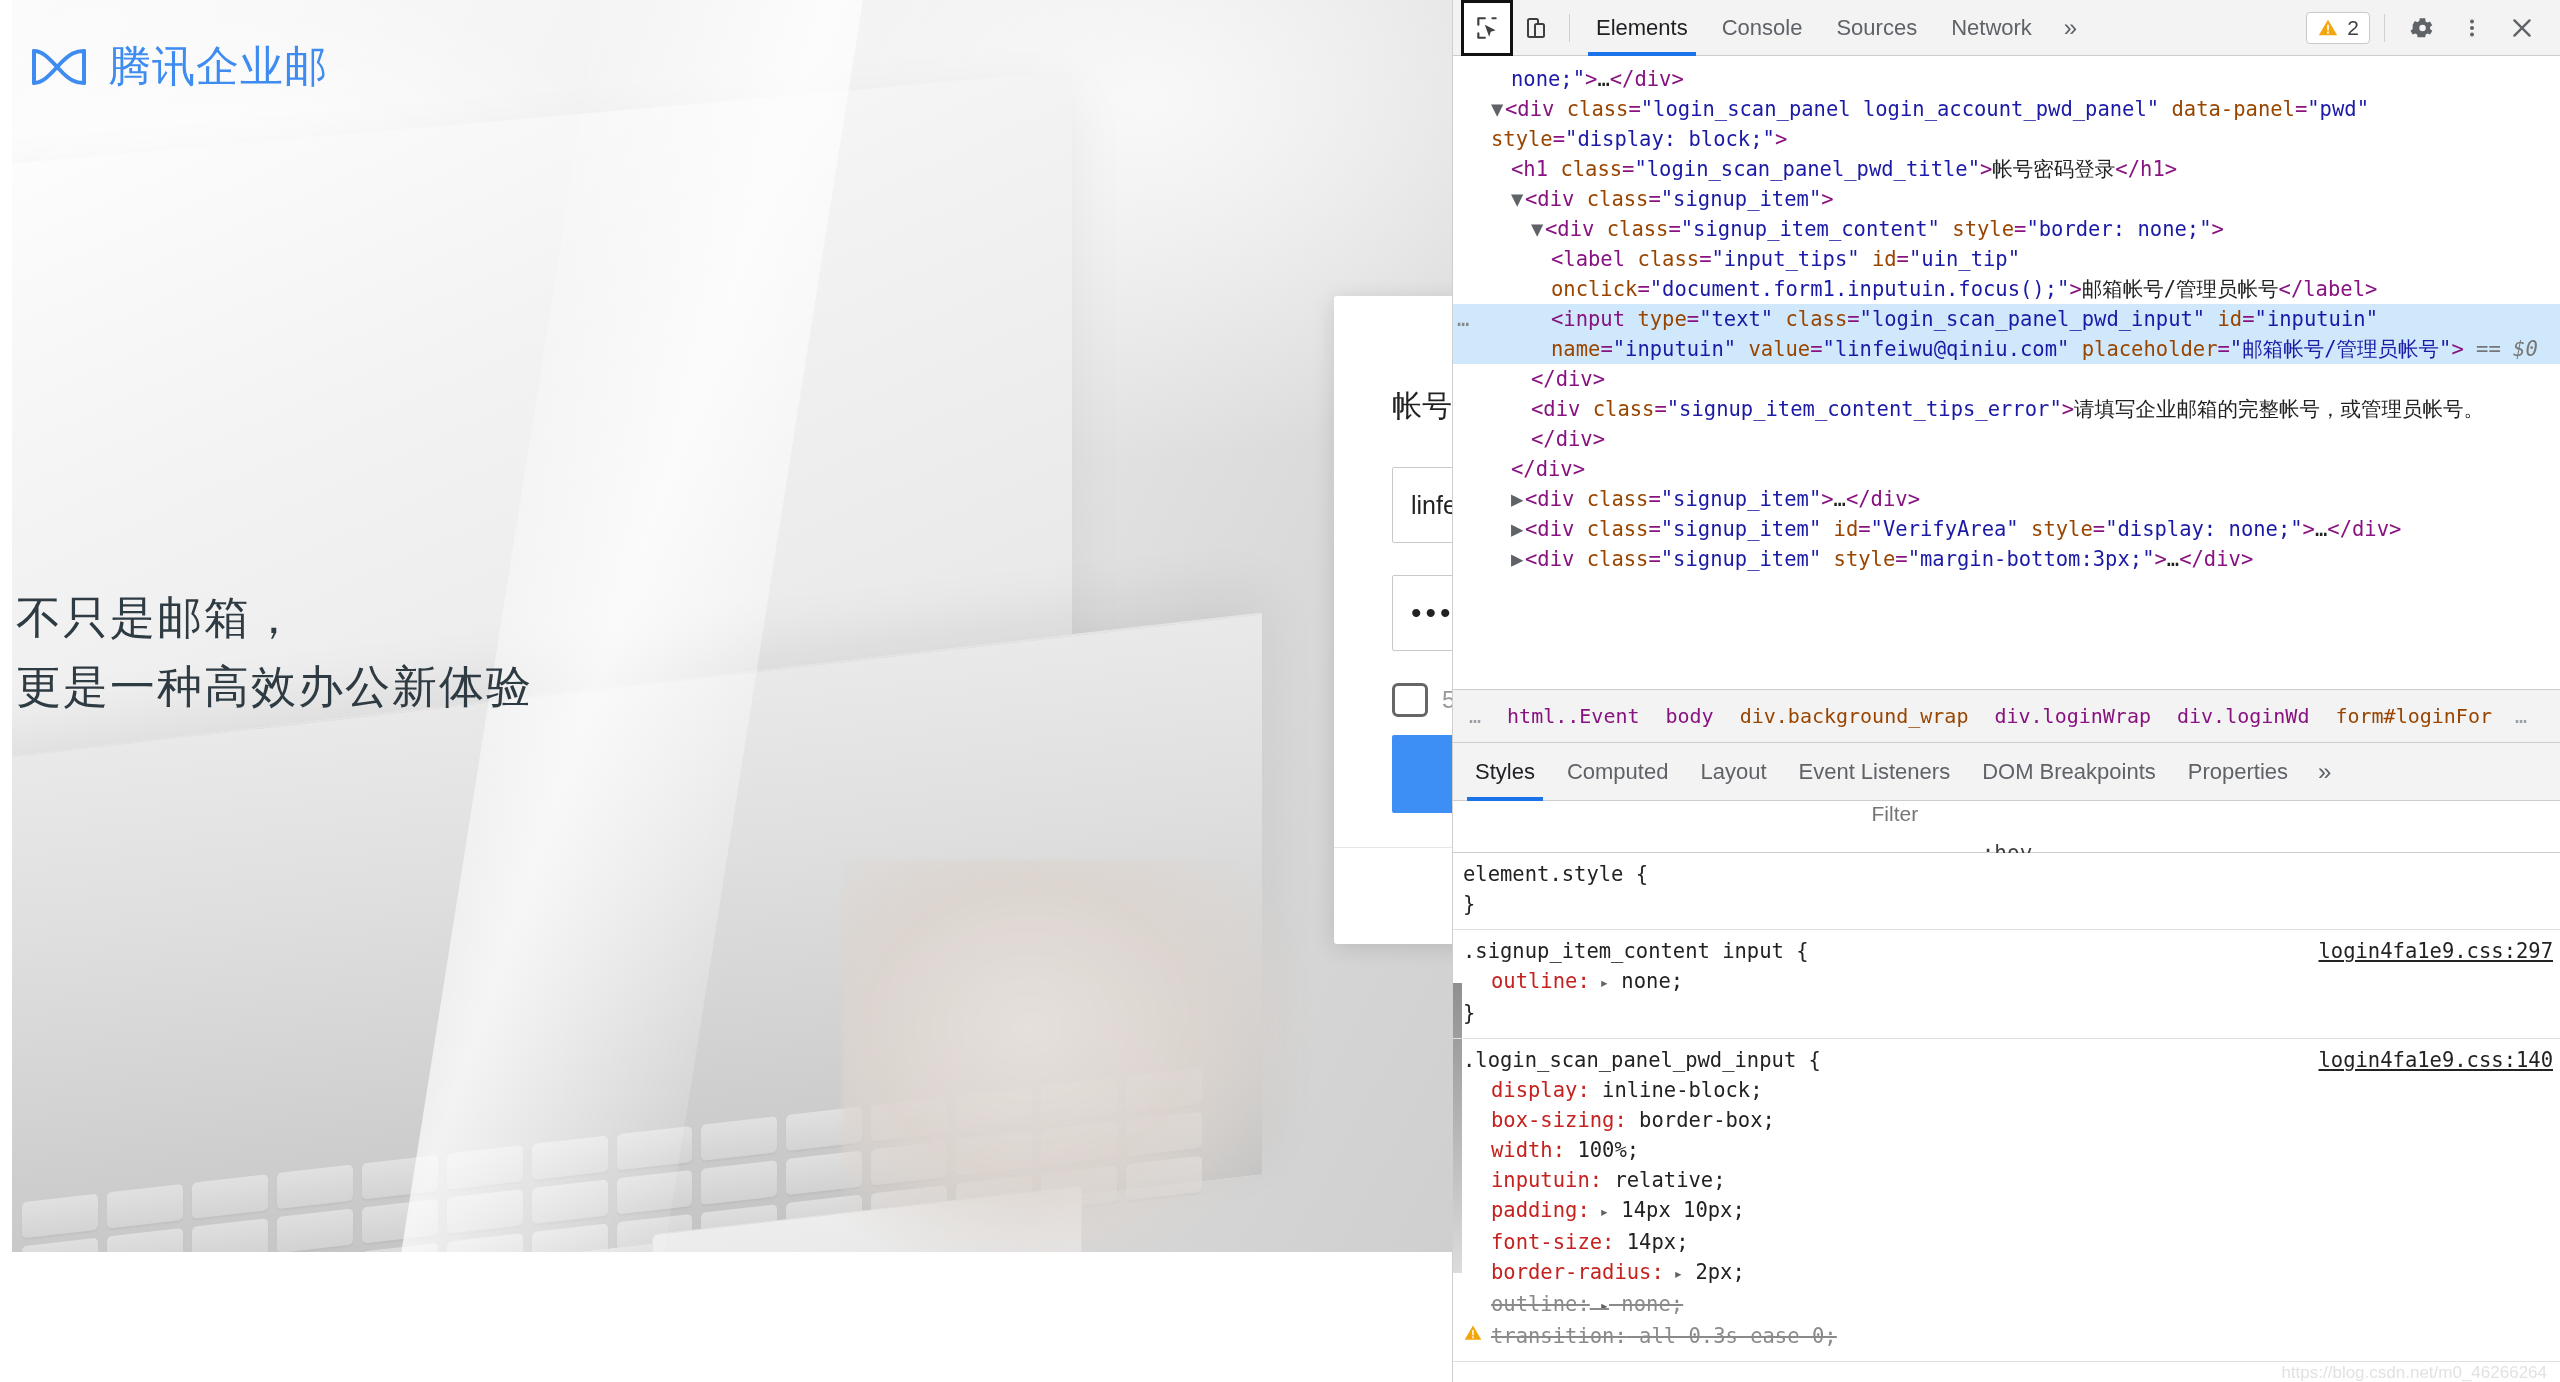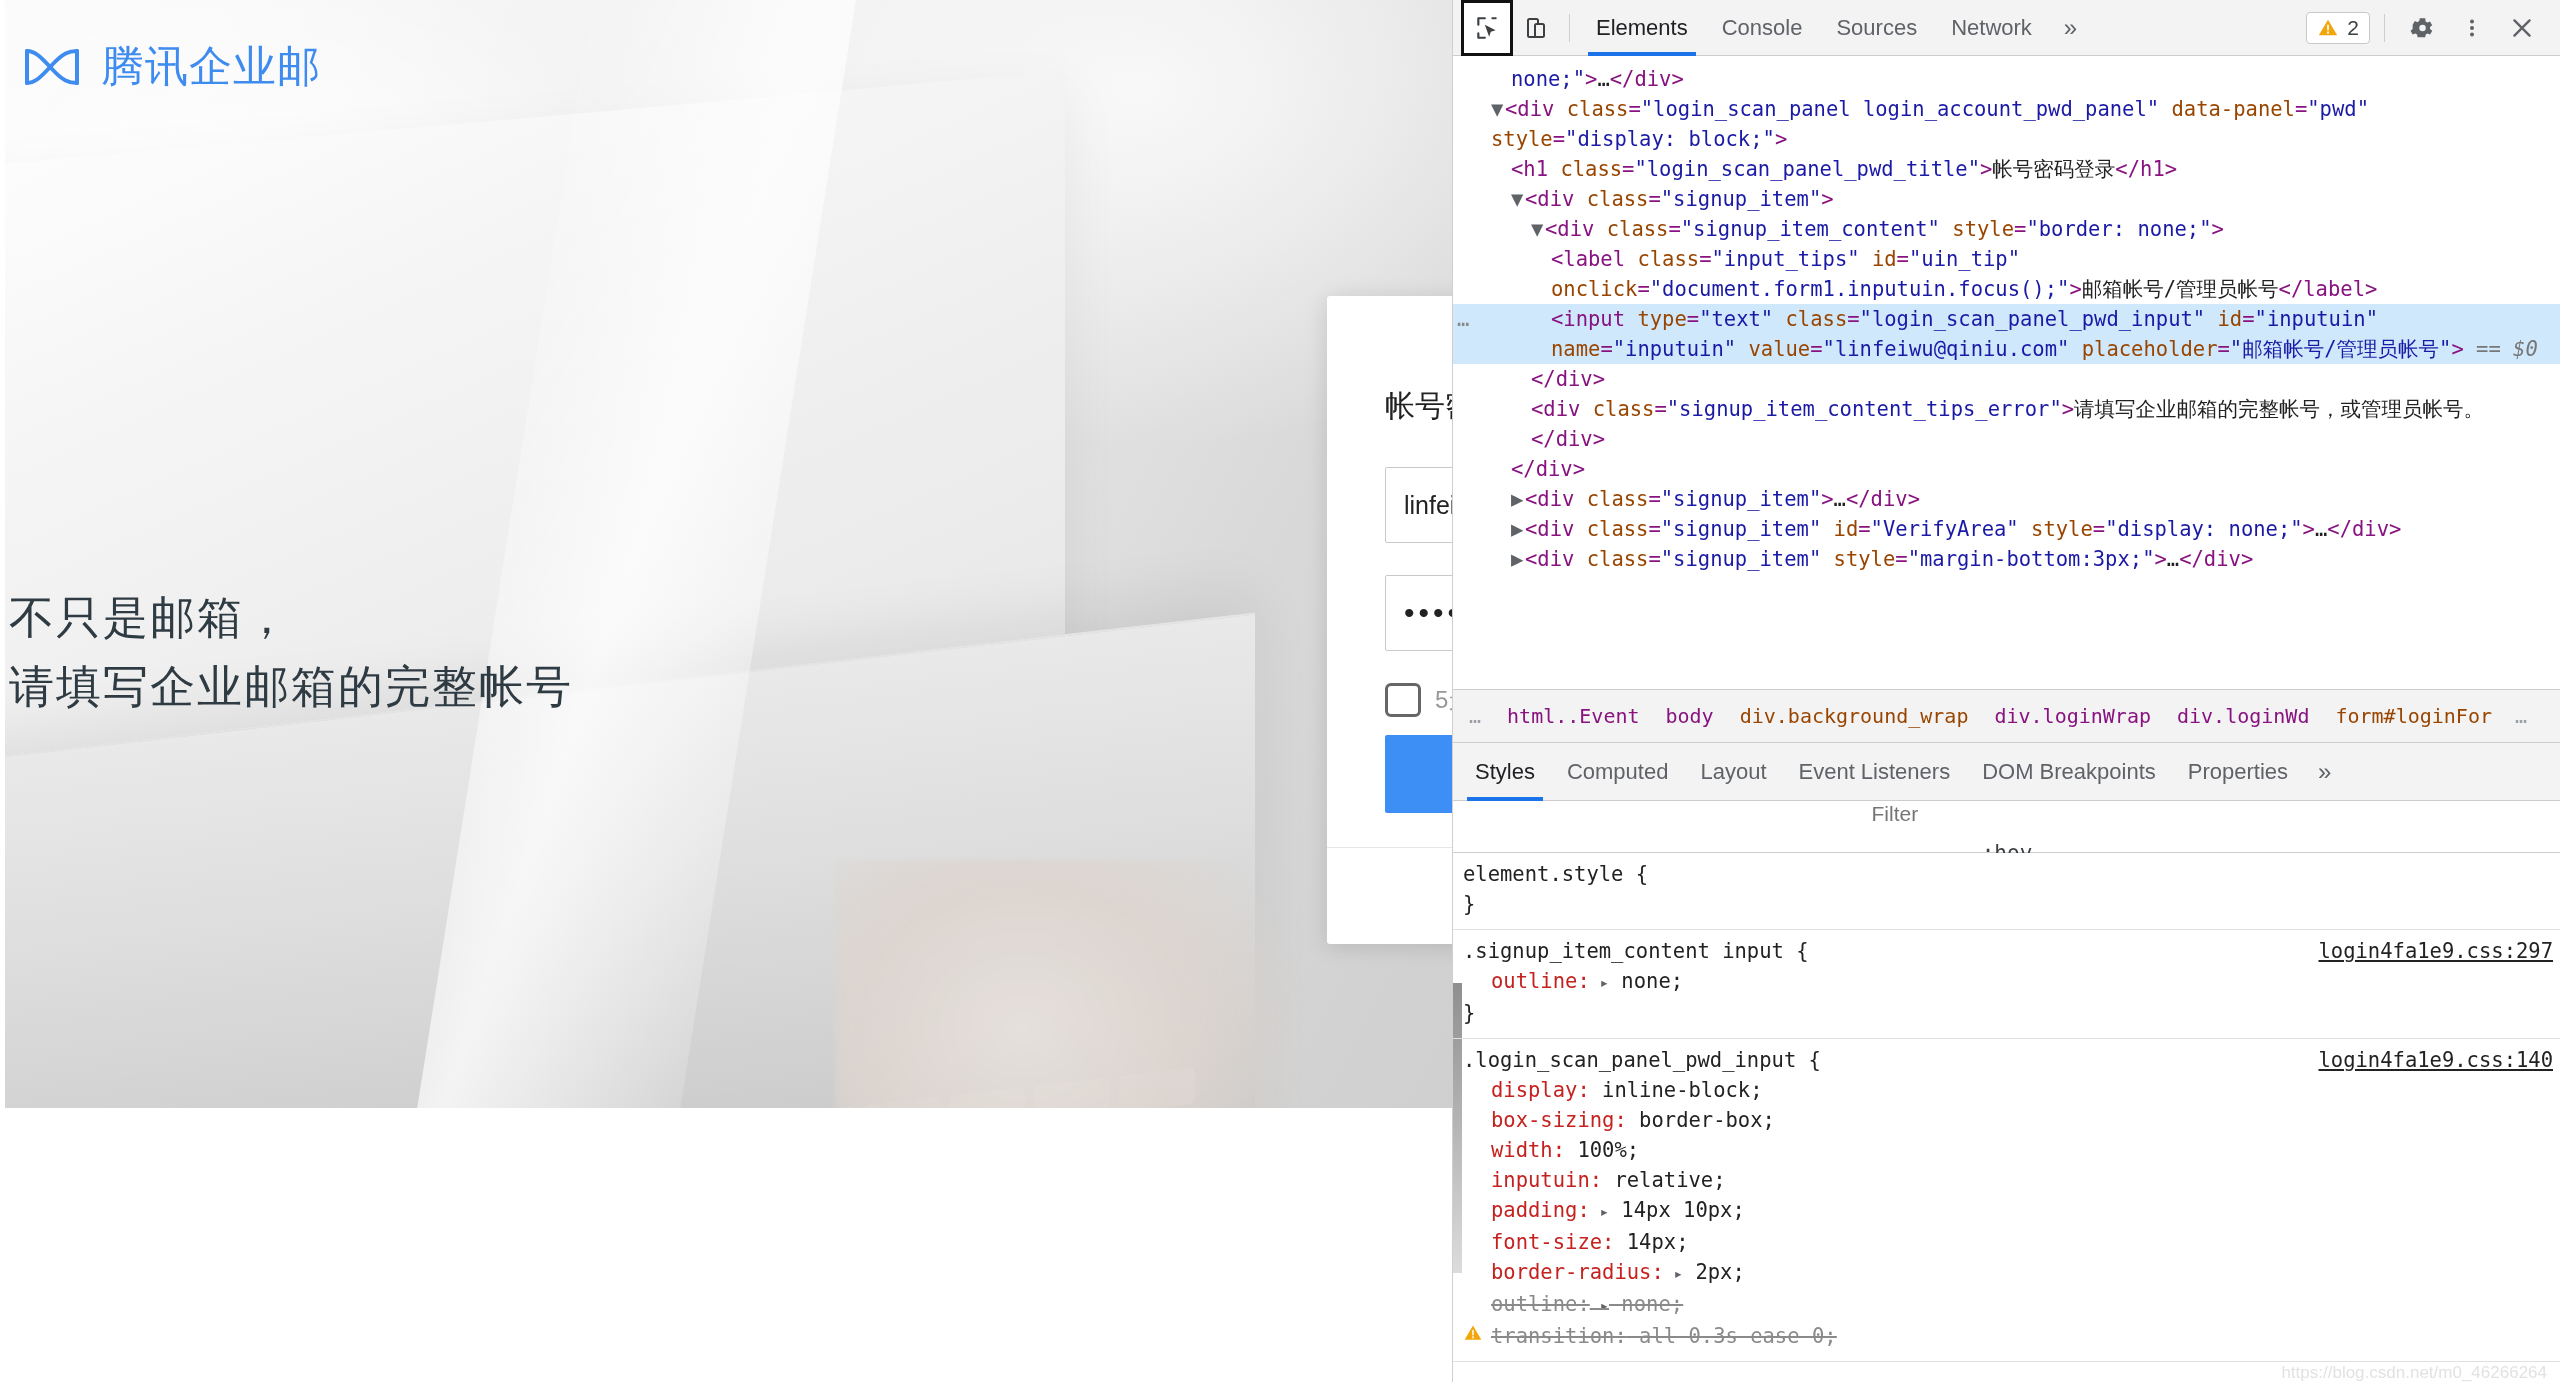--- a/index.html
+++ b/index.html
@@ -5,21 +5,21 @@
   html,body{margin:0;padding:0;}
   body{
     width:2560px;height:1382px;overflow:hidden;
     font-family:"Liberation Sans",sans-serif;
     background:#ffffff;
   }
   .screen{position:relative;width:2560px;height:1382px;}
 
   
   .page{
-    position:absolute;left:5px;top:0;width:1452px;height:1108px;
+    position:absolute;left:12px;top:0;width:1452px;height:1252px;
     overflow:hidden;background:#f2f2f2;
   }
   .page-bg{
     position:absolute;inset:0;
     background:
       radial-gradient(ellipse 700px 420px at 14% 18%, rgba(255,255,255,.95) 0%, rgba(255,255,255,0) 62%),
       radial-gradient(ellipse 900px 600px at 78% 8%, rgba(250,250,250,.92) 0%, rgba(250,250,250,0) 60%),
       linear-gradient(118deg,#fbfbfb 0%,#f4f4f4 28%,#ececec 47%,#e2e2e2 62%,#d9d9d9 76%,#cfcfcf 100%);
   }
   
@@ -271,21 +271,21 @@
           <path d="M6 6 L6 38 M56 6 L56 38" stroke="#3f8cf0" stroke-width="4" fill="none" stroke-linecap="round"></path>
           <path d="M6 6 C 14 6, 20 12, 31 24 C 42 36, 48 38, 56 38" stroke="#3f8cf0" stroke-width="4" fill="none" stroke-linecap="round"></path>
           <path d="M6 38 C 14 38, 20 32, 31 20 C 42 8, 48 6, 56 6" stroke="#3f8cf0" stroke-width="4" fill="none" stroke-linecap="round"></path>
         </svg>
       </span>
       <span class="logo-text">腾讯企业邮</span>
     </div>
 
     <div class="hero">
       <div>不只是邮箱，</div>
-      <div>请填写企业邮箱的完整帐号</div>
+      <div>更是一种高效办公新体验</div>
     </div>
 
     <div class="login-card">
       <div class="login-card-body">
         <h1 class="lc-title">帐号密码登录</h1>
         <div class="lc-field">linfeiwu@qiniu.com</div>
         <div class="lc-field">
           <span class="lc-dots">••••••••</span>
         </div>
         <div class="lc-row">

